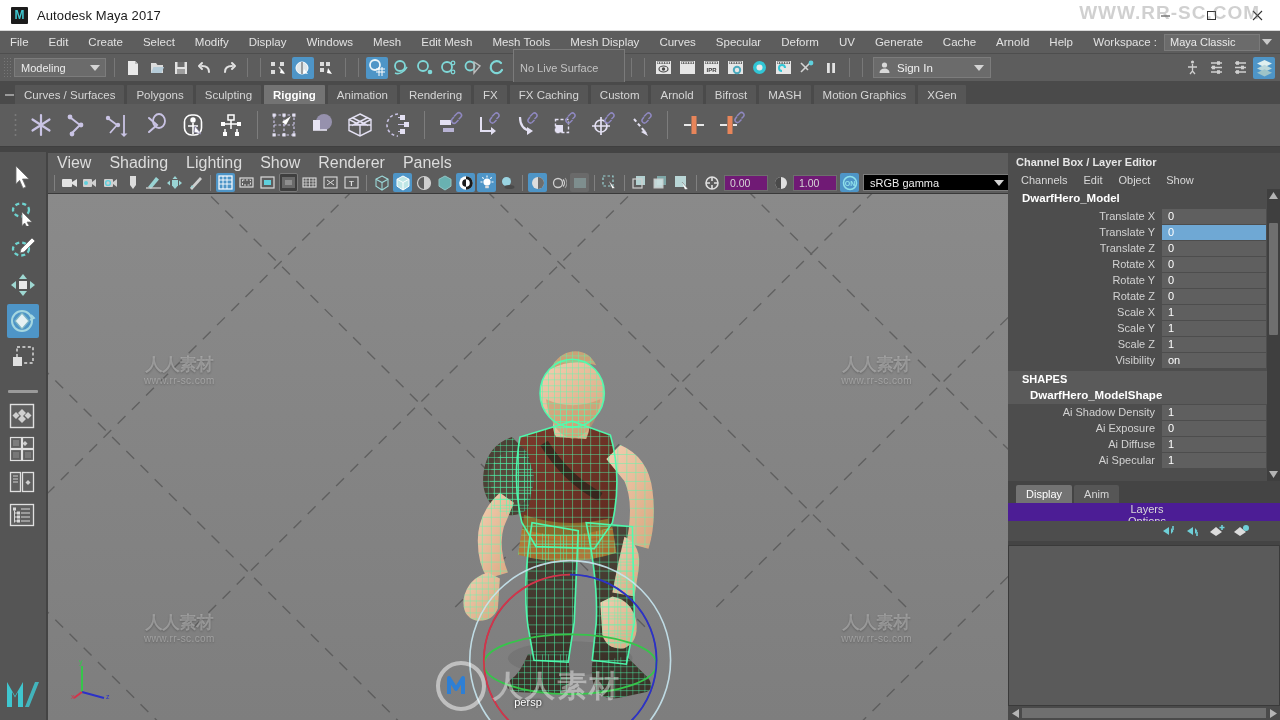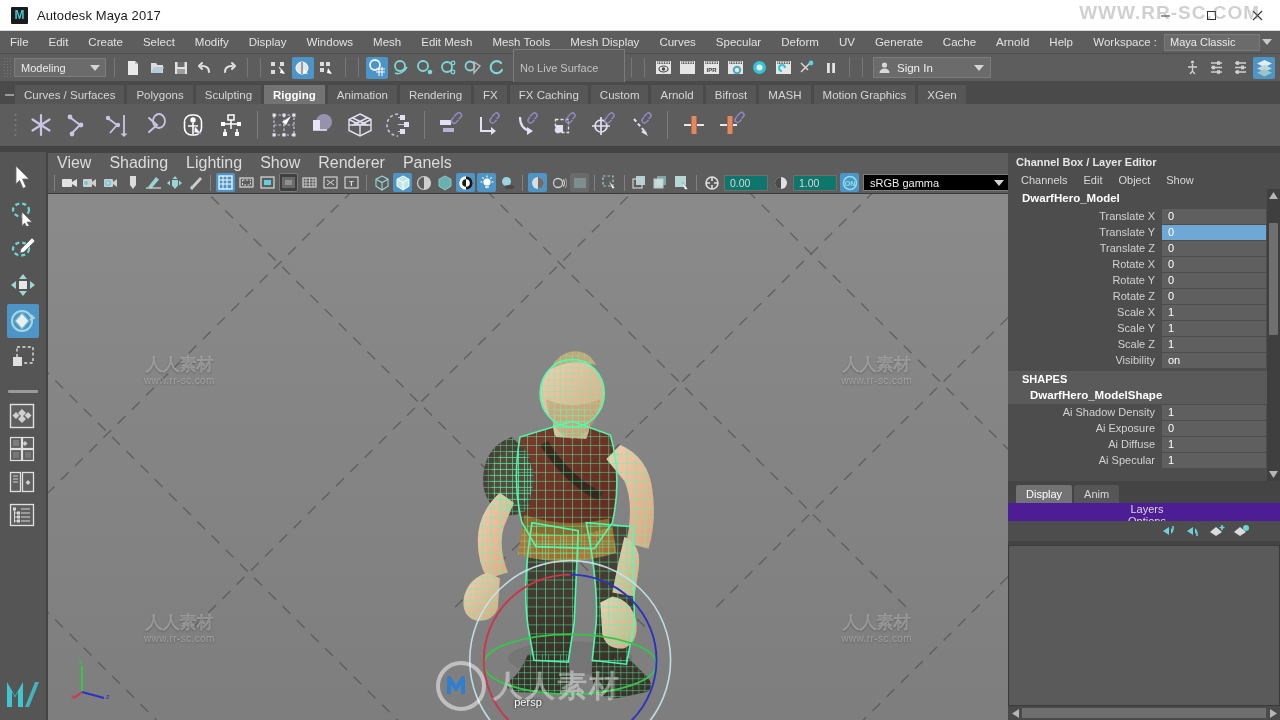--- a/index.html
+++ b/index.html
@@ -144,21 +144,21 @@
     height: 22px; background: #5d5d5d; display: flex; align-items: center;
     padding-left: 2px; border-bottom: 1px solid #3a3a3a;
   }
   .vp-ic {
     width: 19px; height: 19px; margin: 0 1px; display: flex;
     align-items: center; justify-content: center; flex: none; border-radius: 2px;
   }
   .vp-ic.on { background: #4e95c7; }
   .vp-sep { width: 1px; height: 16px; background: #818181; margin: 0 4px; flex:none; }
   .vp-num {
-    width: 44px; height: 16px; background: #0f766e; border: 1px solid #6e6e6e;
+    width: 44px; height: 16px; background: #701a75; border: 1px solid #6e6e6e;
     color: #d6d6d6; font-size: 10.5px; display: flex; align-items: center;
     padding-left: 5px; margin: 0 2px; flex:none;
   }
   .vp-gamma {
     width: 148px; height: 17px; background: #000000; border: 1px solid #7c7c7c;
     font-size: 11px; color: #ececec; display: flex; align-items: center;
     padding-left: 6px; position: relative; margin-left: 3px; flex:none;
   }
   .vp-gamma .ca { position: absolute; right: 6px; width:0;height:0;
     border-left:5px solid transparent;border-right:5px solid transparent;border-top:6px solid #d4d4d4;}

